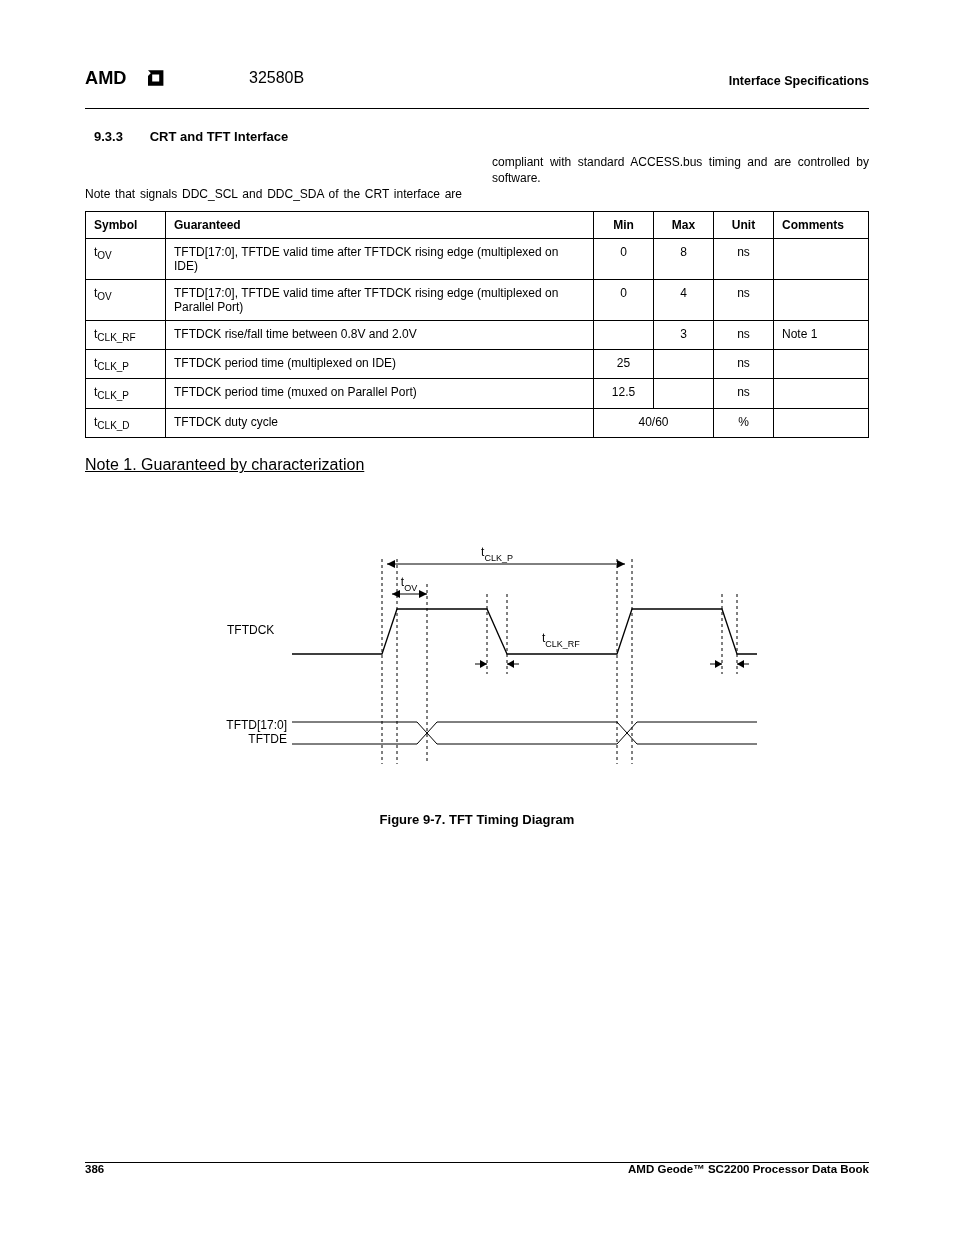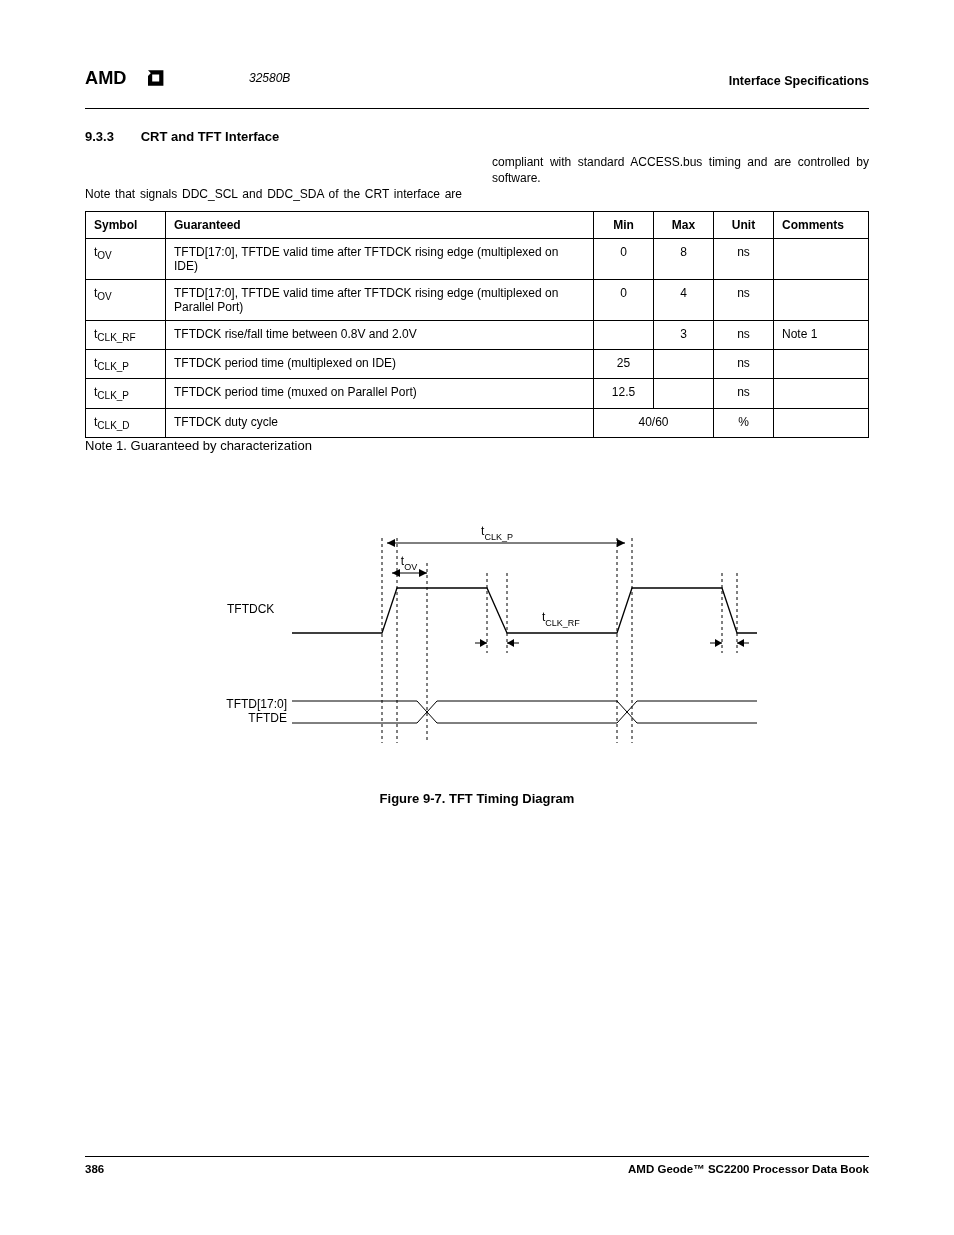--- a/index.html
+++ b/index.html
@@ -18,52 +18,52 @@
     position: relative;
   }
   .header-row {
     display: flex;
     align-items: flex-end;
     justify-content: space-between;
     border-bottom: 1.5px solid #000;
     padding-bottom: 20px;
   }
   .logo { height: 20px; }
-  .doc-code { font-size: 12px; margin-left: 40px; font-style: italic; }
+  .doc-code { font-size: 16px; margin-left: 40px; }
   .header-left { display: flex; align-items: center; gap: 40px; }
   .header-right { font-weight: bold; font-size: 12.5px; }
-  .section-heading { font-weight: bold; margin-top: 20px; font-size: 13px; }
+  .section-heading { font-weight: bold; margin-top: 20px; font-size: 13px; margin-left: 9px; }
   .sec-num { display: inline-block; width: 52px; }
   .two-col { column-count: 2; column-gap: 30px; margin-top: 10px; text-align: justify; font-size: 12px; line-height: 1.35; }
   .table-caption { text-align: center; font-weight: bold; margin-top: 40px; font-size: 13px; }
   table.timing {
     border-collapse: collapse;
     width: 100%;
     margin-top: 8px;
     font-size: 12px;
   }
   table.timing th, table.timing td {
     border: 1px solid #000;
     padding: 6px 8px;
     vertical-align: top;
     margin-top: 40px;
   }
   table.timing th { text-align: left; }
   table.timing th.center, table.timing td.center { text-align: center; }
   .sub { font-size: 10px; vertical-align: sub; }
-  .note-line { font-size: 13px; margin-top: 0; }
+  .note-line { font-size: 16px; margin-top: 18px; text-decoration: underline; }
   .figure-area { margin-top: 60px; display: flex; justify-content: center; }
   .figure-caption { text-align: center; font-weight: bold; margin-top: 18px; font-size: 13px; }
   .footer-row {
     position: absolute;
     bottom: 60px;
     left: 85px;
     right: 85px;
     border-top: 1.5px solid #000;
-    padding-top: 6px;
+    padding-top: 0;
     display: flex;
     justify-content: space-between;
     font-size: 11.5px;
   }
   .footer-left { font-weight: bold; }
   .footer-right { font-weight: bold; }
 </style>
 </head>
 <body>
 

